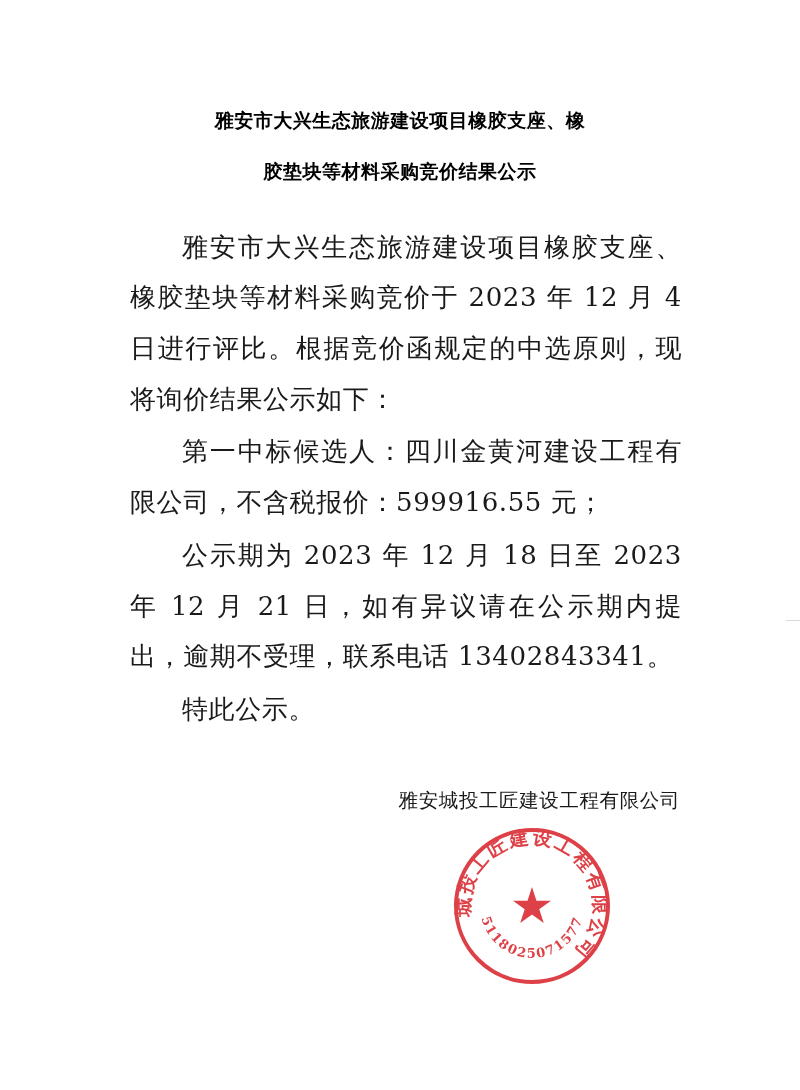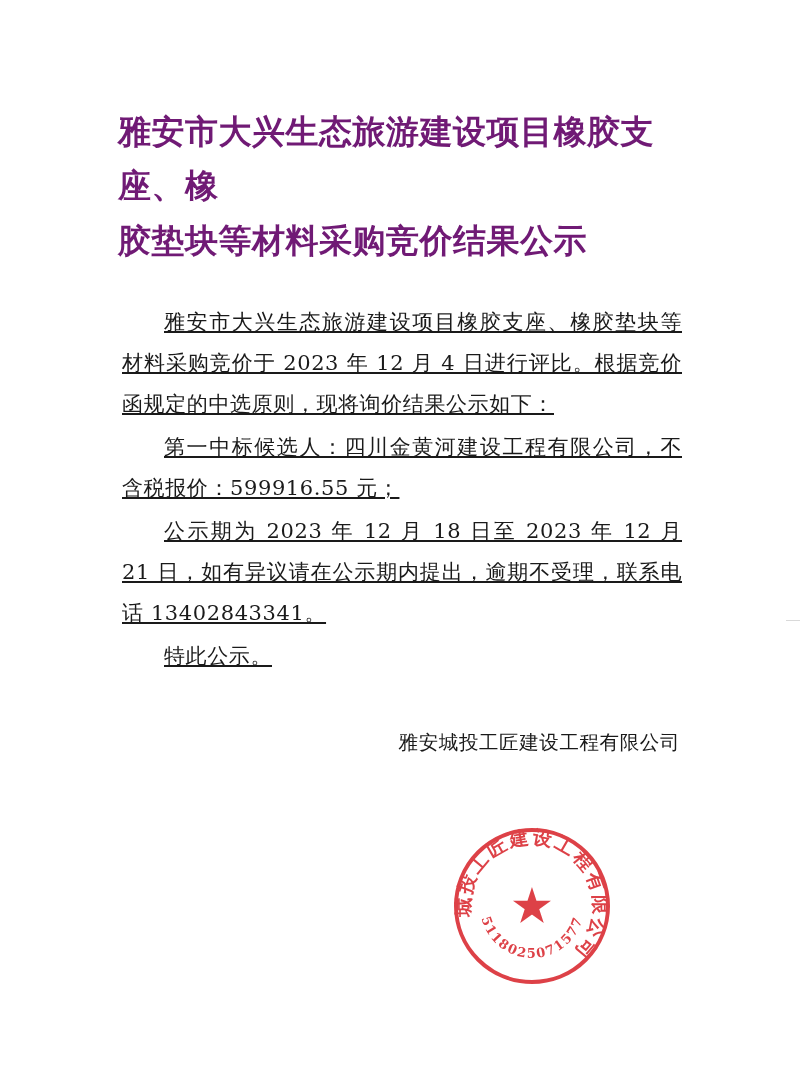--- a/index.html
+++ b/index.html
@@ -16,45 +16,46 @@
     overflow: hidden;
   }
   .page {
     position: relative;
     width: 800px;
     height: 1090px;
     box-sizing: border-box;
     padding: 105px 118px 0 118px;
   }
   .doc-title {
-    font-size: 33px;
+    font-size: 19px;
     font-weight: bold;
     line-height: 1.65;
+    text-align: center;
     letter-spacing: 0.5px;
     margin: 0 0 34px 0;
-    color: #701a75;
+    color: #000000;
   }
   .doc-title .line2 {
     display: block;
+    margin-top: 20px;
   }
   .salutation {
     font-size: 19.5px;
     line-height: 1.95;
     margin: 0 0 4px 0;
     letter-spacing: 0.6px;
   }
   p.para {
-    font-size: 21px;
+    font-size: 26px;
     line-height: 1.95;
-    margin: 0 0 2px 4px;
+    margin: 0 0 2px 12px;
     text-indent: 2em;
     letter-spacing: 0.6px;
     text-align: justify;
     text-justify: inter-ideograph;
-    text-decoration: underline;
   }
   .sign-block {
     margin-top: 46px;
     text-align: right;
     padding-right: 2px;
   }
   .sign-line {
     font-size: 19.5px;
     line-height: 2.0;
     letter-spacing: 0.6px;

